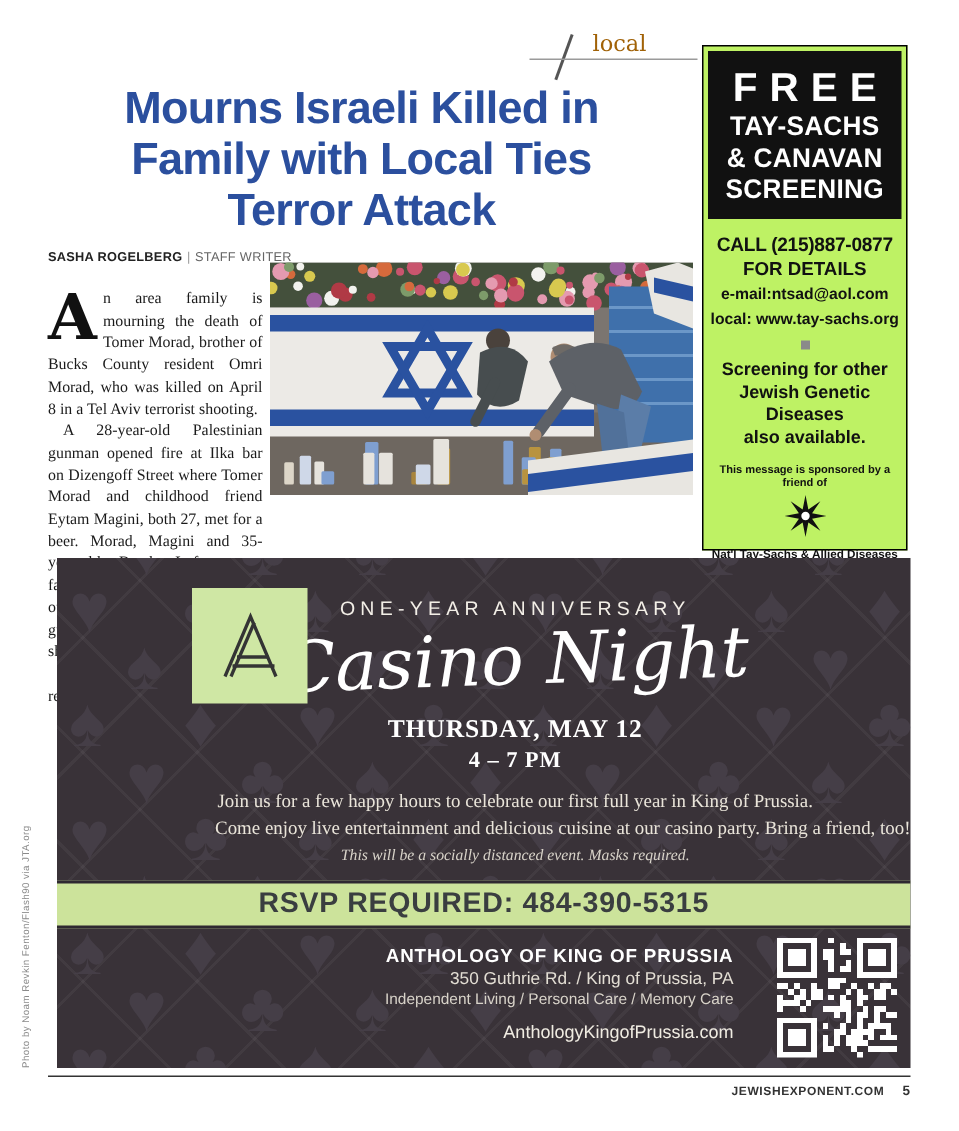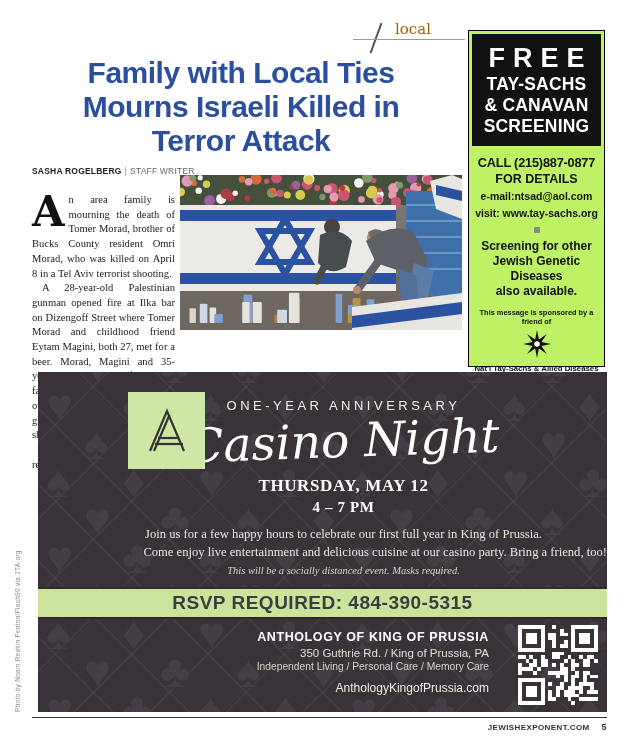--- a/index.html
+++ b/index.html
@@ -130,22 +130,22 @@
 
 <div id="page">
 
   <div id="local-tab">
     <div class="slash"></div>
     <div class="label">local</div>
     <div class="rule"></div>
   </div>
 
   <div id="headline">
+    <div>Mourns Israeli Killed in</div>
     <div>Family with Local Ties</div>
-    <div>Mourns Israeli Killed in</div>
     <div>Terror Attack</div>
   </div>
 
   <div id="byline">
     <span class="name">SASHA ROGELBERG</span><span class="sep">|</span><span class="role">STAFF WRITER</span>
   </div>
 
   <div id="article-col">
     <p><span class="dropcap">A</span><span>n area family is mourning the death of Tomer Morad, brother of Bucks County resident Omri Morad, who was killed on April 8 in a Tel Aviv terrorist shooting.</span></p>
     <p class="ind">A 28-year-old Palestinian gunman opened fire at Ilka bar on Dizengoff Street where Tomer Morad and childhood friend Eytam Magini, both 27, met for a beer. Morad, Magini and 35-year-old Barak Lufan were fatally shot, and at least nine others were wounded. The gunman was killed in a police shootout on April 9.</p>
@@ -292,21 +292,21 @@
     <div class="blackbox">
       <div class="t1">FREE</div>
       <div class="t2">TAY-SACHS</div>
       <div class="t2">&amp; CANAVAN</div>
       <div class="t2">SCREENING</div>
     </div>
     <div class="white">
       <div class="call">CALL (215)887-0877</div>
       <div class="details">FOR DETAILS</div>
       <div class="contact">e-mail:ntsad@aol.com</div>
-      <div class="contact">visit: www.tay-sachs.org</div>
+      <div class="contact">local: www.tay-sachs.org</div>
       <div class="sq"></div>
       <div class="other">Screening for other</div>
       <div class="other">Jewish Genetic Diseases</div>
       <div class="other">also available.</div>
       <div class="sponsor">This message is sponsored by a friend of</div>
       <svg class="star" viewBox="0 0 30 30">
         <polygon points="15,1 16.9,10.6 24.9,5.1 19.4,13.1 29,15 19.4,16.9 24.9,24.9 16.9,19.4 15,29 13.1,19.4 5.1,24.9 10.6,16.9 1,15 10.6,13.1 5.1,5.1 13.1,10.6" fill="#111"></polygon>
         <circle cx="15" cy="15" r="3.4" fill="#fff" stroke="#111" stroke-width="1.2"></circle>
       </svg>
       <div class="org">Nat'l Tay-Sachs &amp; Allied Diseases</div>

